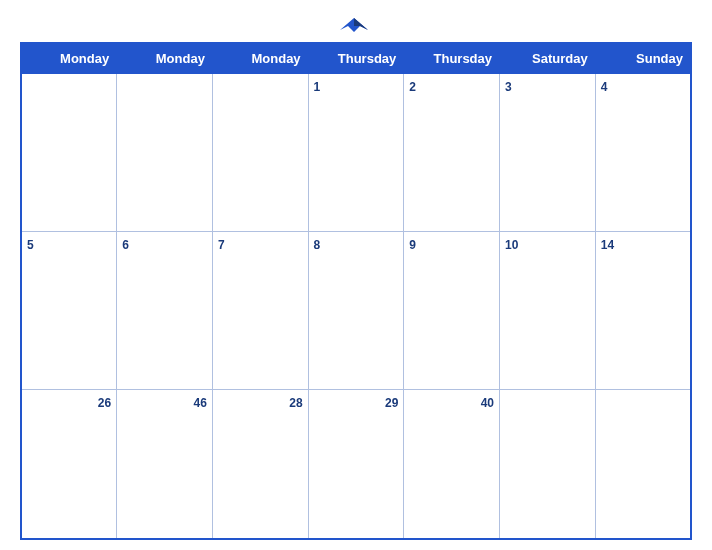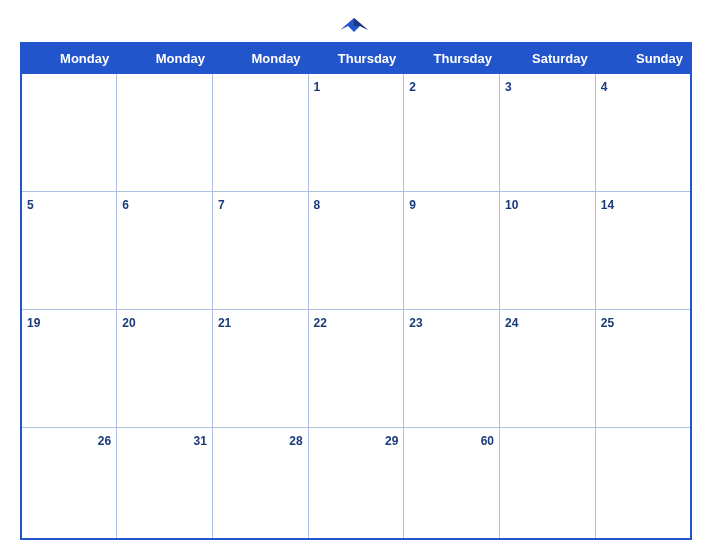--- a/index.html
+++ b/index.html
@@ -142,31 +142,22 @@
       <tr>
         <td><span class="day-num">5</span></td>
         <td><span class="day-num">6</span></td>
         <td><span class="day-num">7</span></td>
         <td><span class="day-num">8</span></td>
         <td><span class="day-num">9</span></td>
         <td><span class="day-num">10</span></td>
         <td><span class="day-num">14</span></td>
       </tr>
       <tr>
-        <td><span class="day-num">19</span></td>
-        <td><span class="day-num">20</span></td>
-        <td><span class="day-num">21</span></td>
-        <td><span class="day-num">22</span></td>
-        <td><span class="day-num">23</span></td>
-        <td><span class="day-num">24</span></td>
-        <td><span class="day-num">25</span></td>
-      </tr>
-      <tr>
         <td><span class="day-num">26</span></td>
-        <td><span class="day-num">31</span></td>
+        <td><span class="day-num">46</span></td>
         <td><span class="day-num">28</span></td>
         <td><span class="day-num">29</span></td>
-        <td><span class="day-num">60</span></td>
+        <td><span class="day-num">40</span></td>
         <td class="empty"></td>
         <td class="empty"></td>
       </tr>
     </tbody>
 </table>
 
 </body></html>

